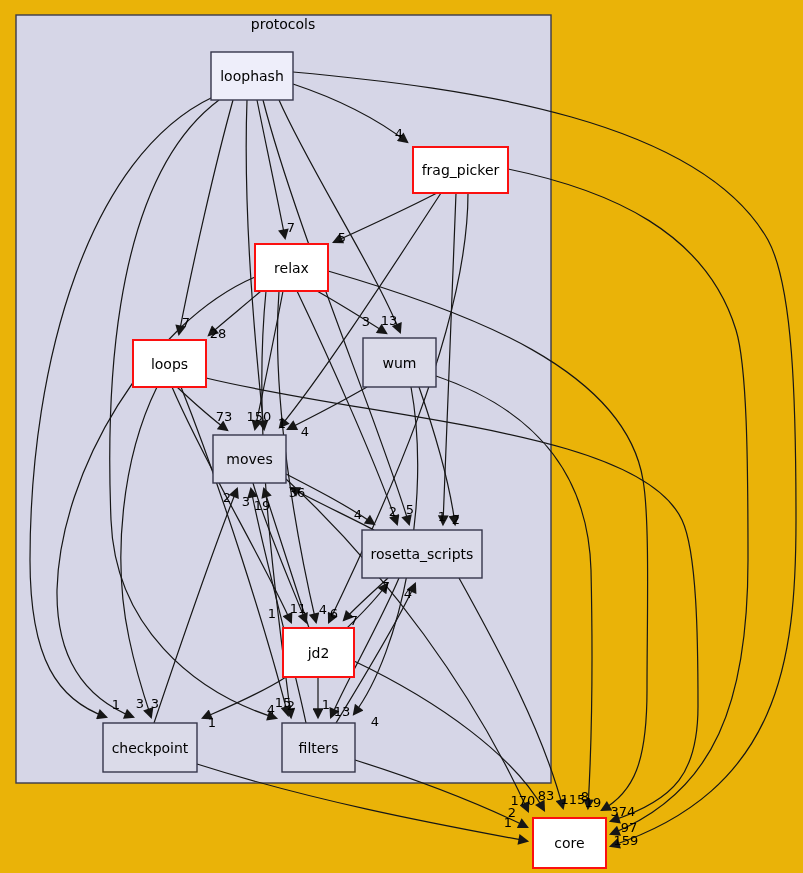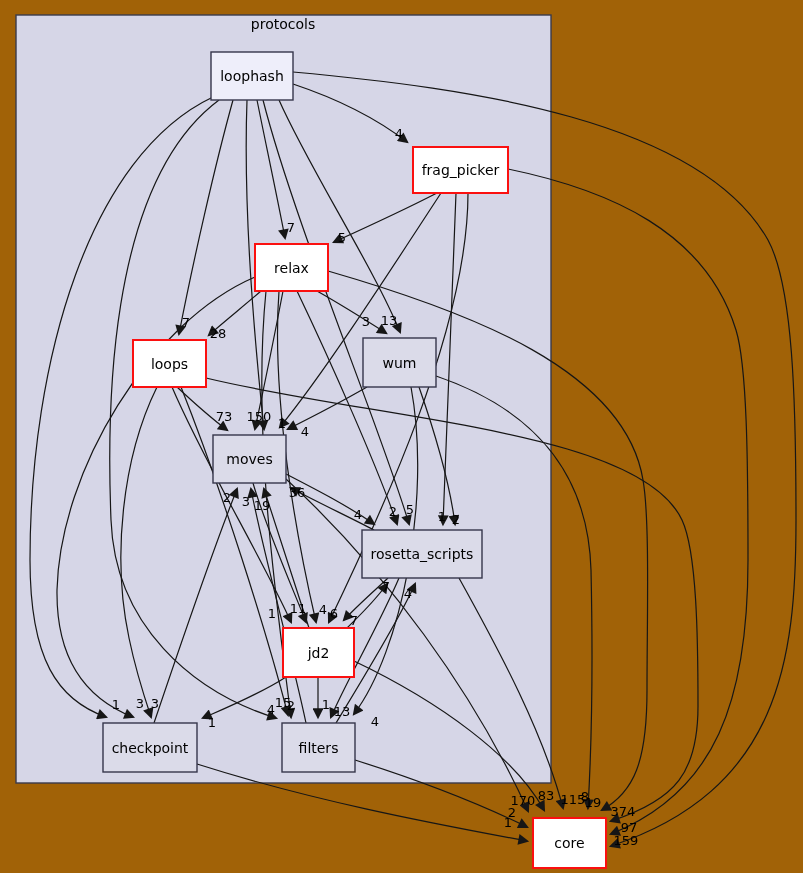--- a/index.html
+++ b/index.html
@@ -1,16 +1,16 @@
 <!DOCTYPE html>
 <html><head>
 <meta charset="utf-8">
 <style>
   html,body{margin:0;padding:0;background:#ffffff;}
-  .canvas{position:relative;width:803px;height:873px;background:#a16207;overflow:hidden;
+  .canvas{position:relative;width:803px;height:873px;background:#eab308;overflow:hidden;
           font-family:"DejaVu Sans","Liberation Sans",sans-serif;}
   svg{position:absolute;left:0;top:0;}
   svg text{font-family:"DejaVu Sans","Liberation Sans",sans-serif;fill:#000000;}
   .cluster-label{font-size:14px;}
   .node-label{font-size:14px;}
   .edge-label{font-size:13px;}
   .edge{fill:none;}
 </style>
 </head>
 <body>

